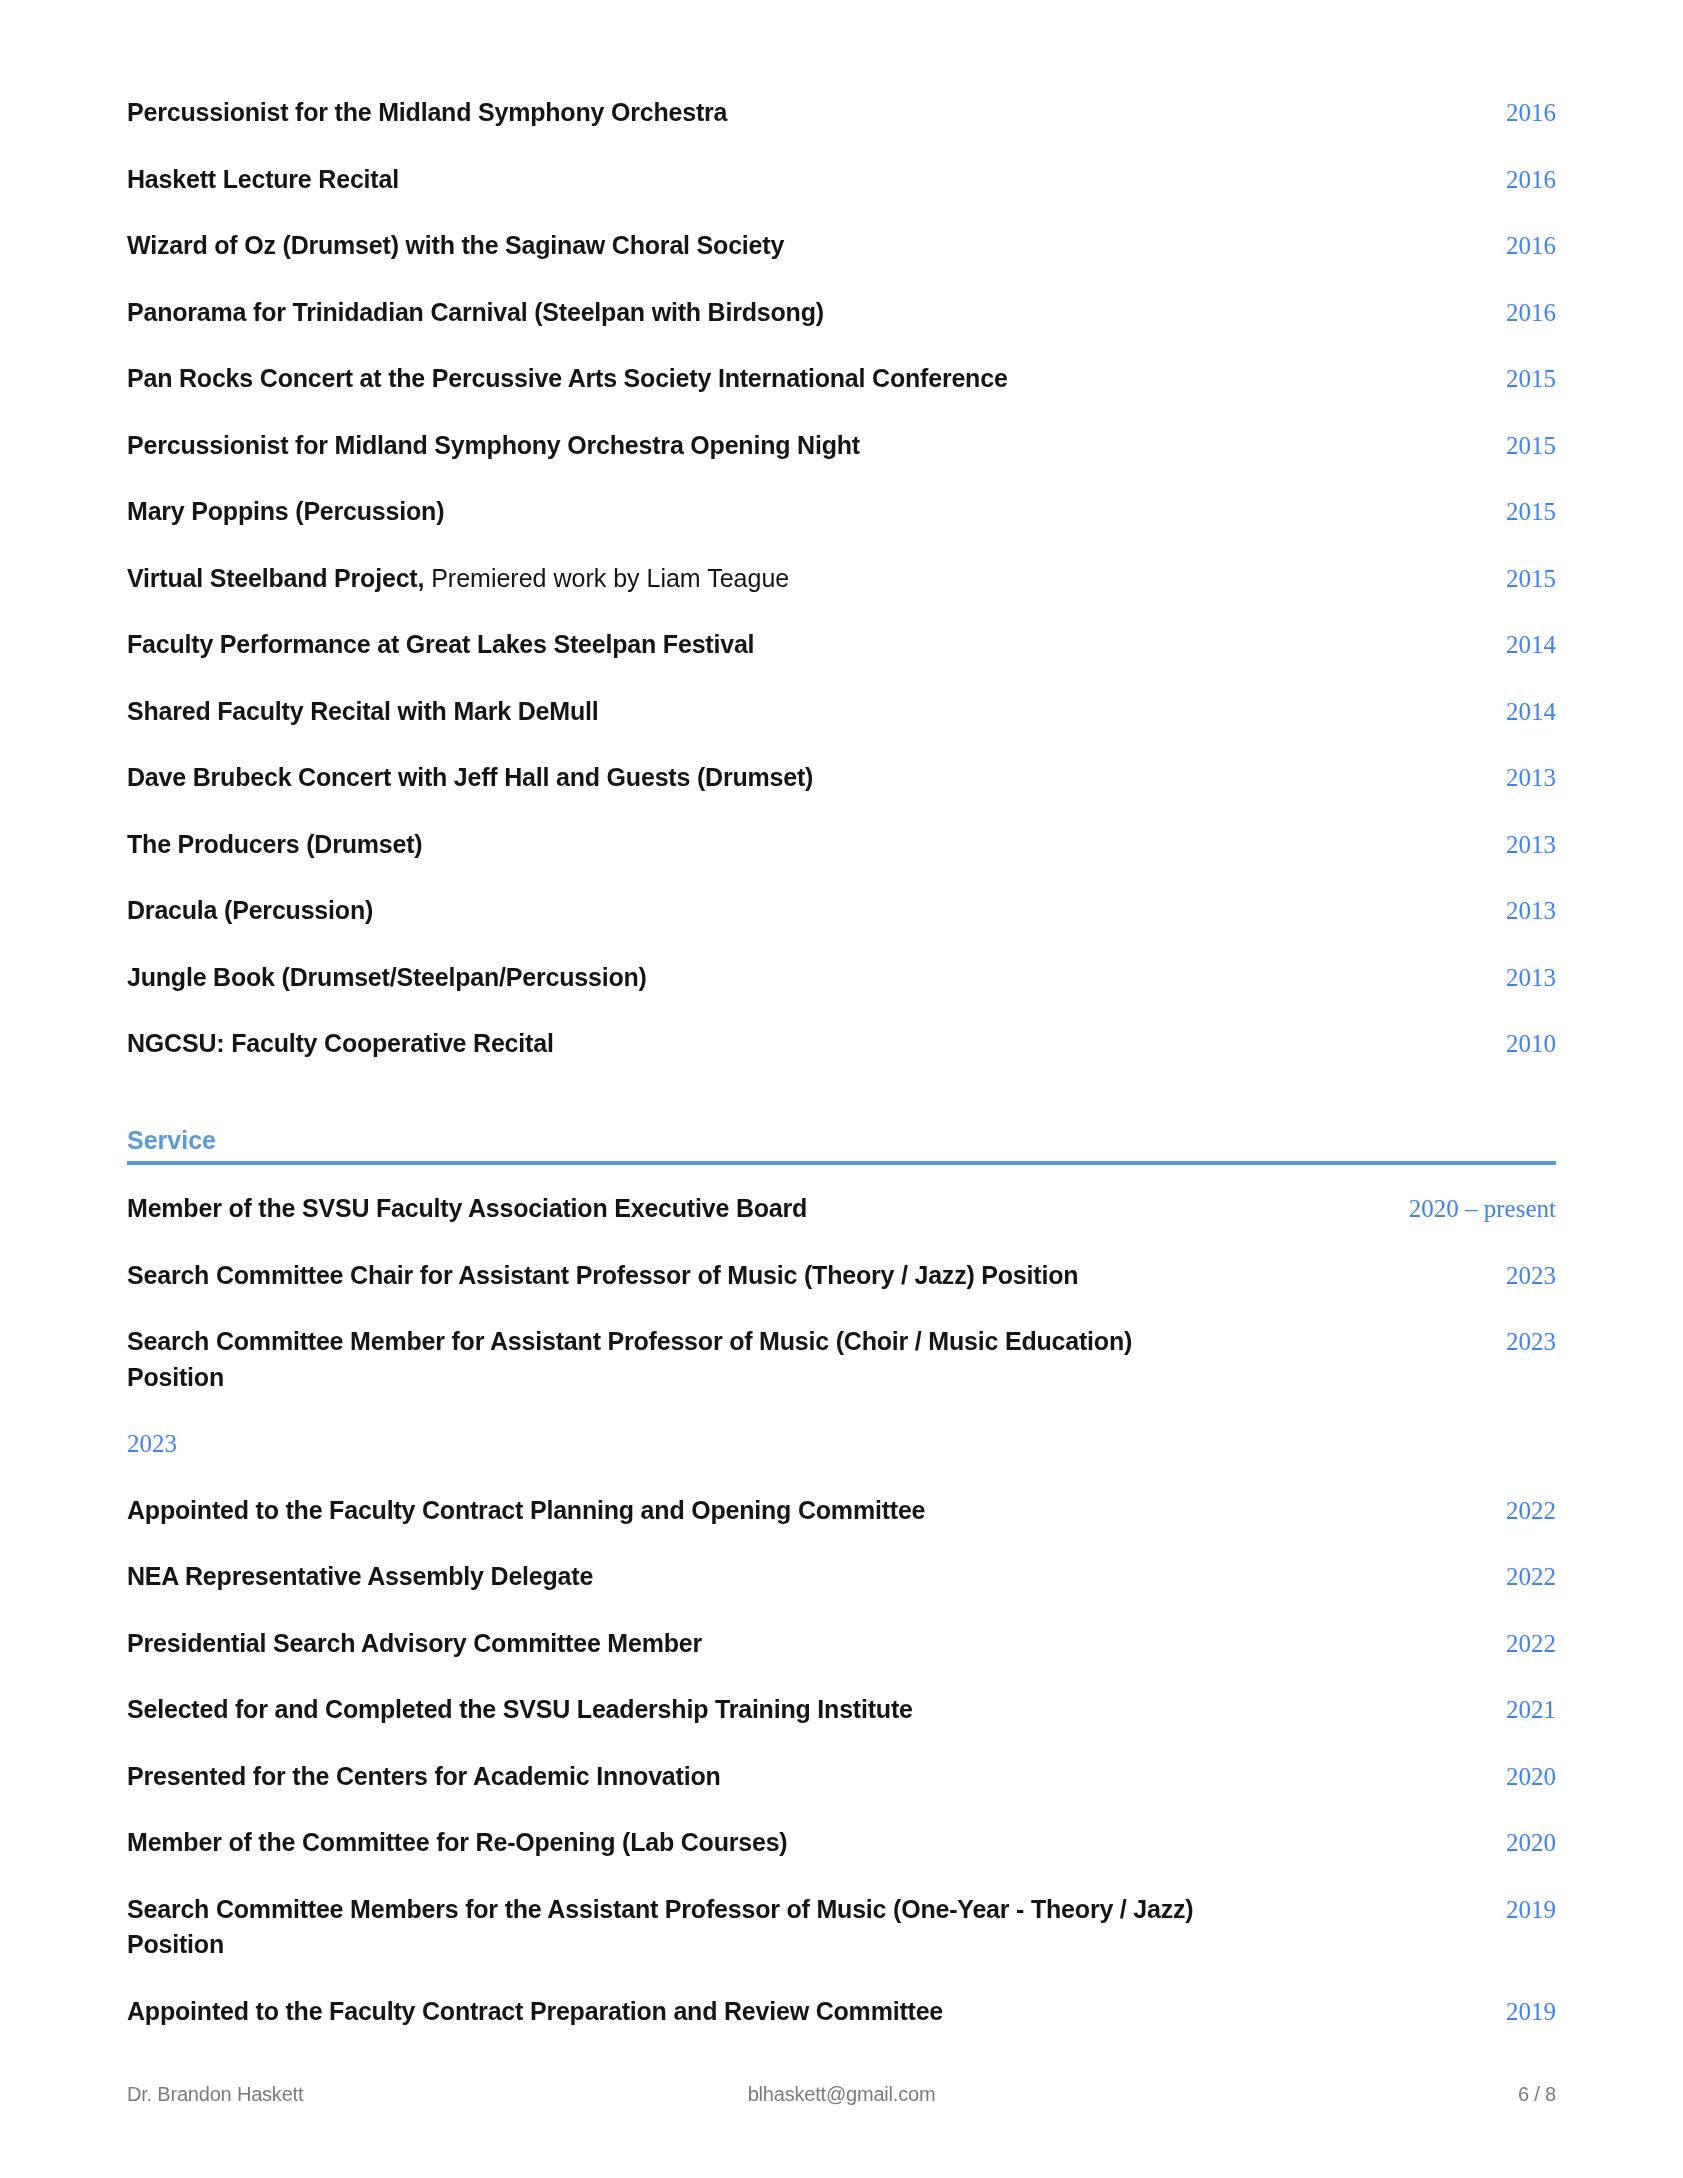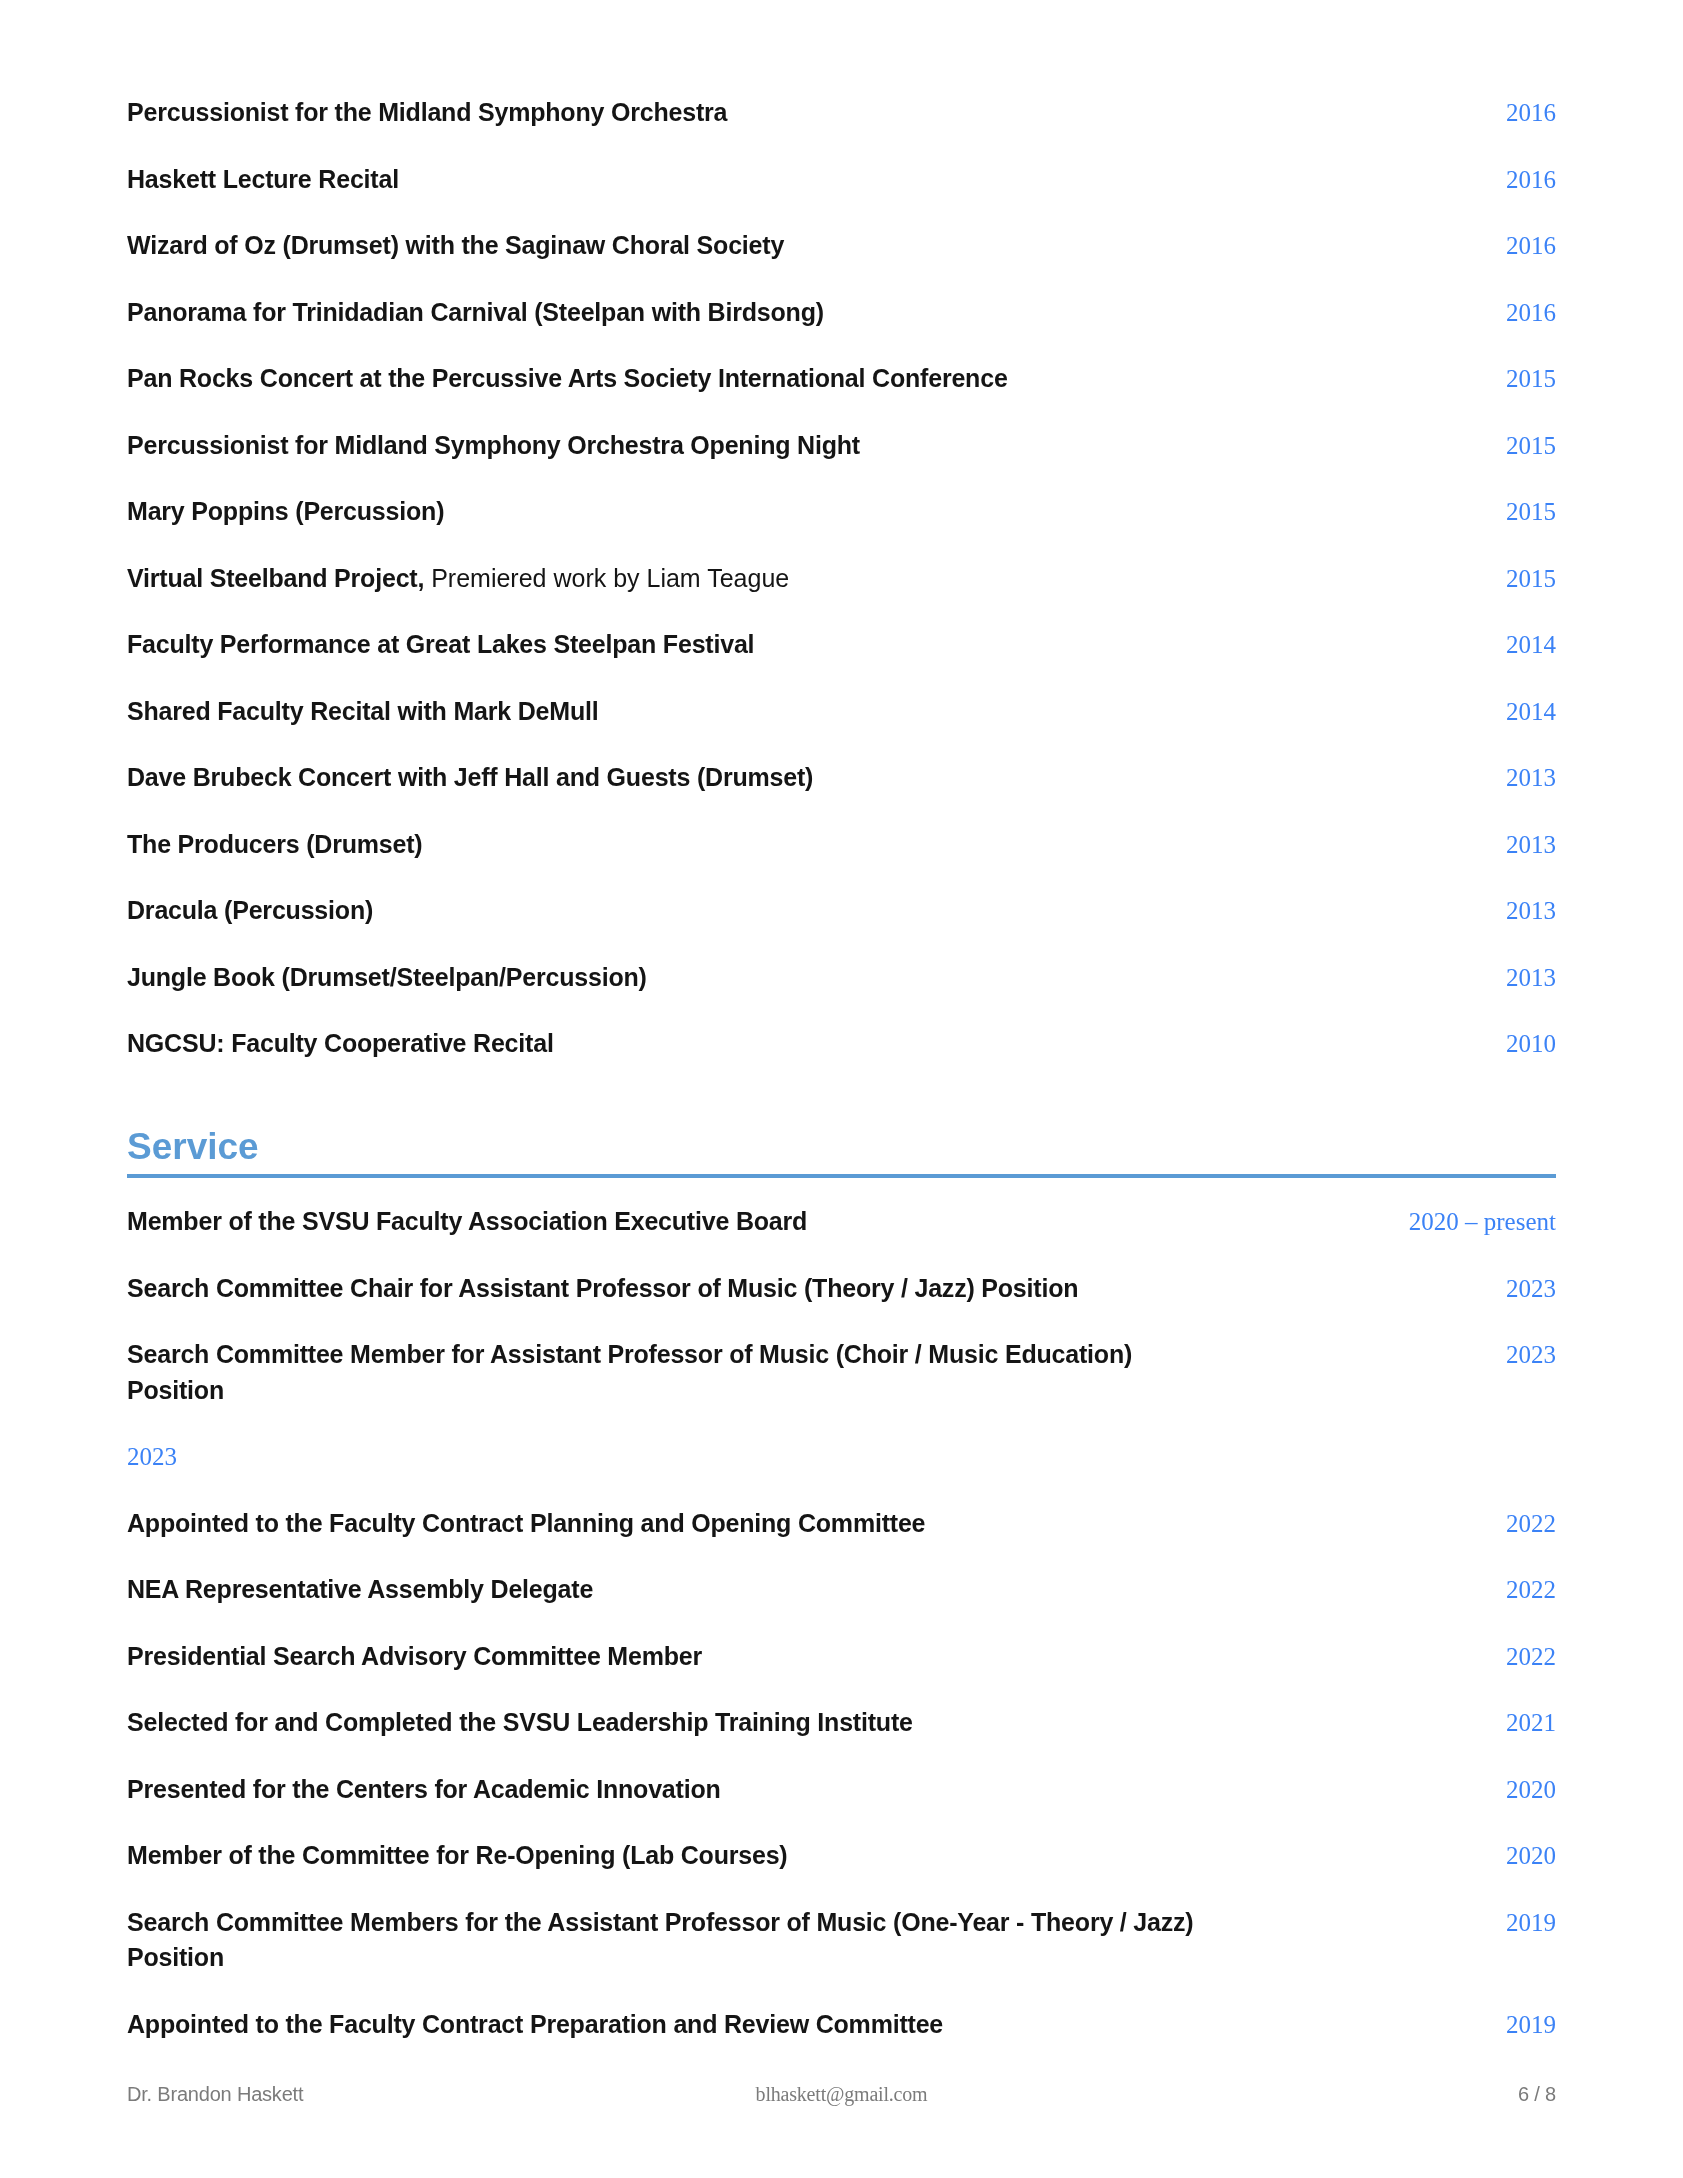--- a/index.html
+++ b/index.html
@@ -57,21 +57,21 @@
     text-align: right;
     font-family: "Liberation Serif", serif;
   }
 
   
   .section {
     margin-top: 65px;
     margin-bottom: 26px;
   }
   .section-title {
-    font-size: 37px;
+    font-size: 25px;
     font-weight: bold;
     font-stretch: condensed;
     color: #5b9bd5;
     letter-spacing: 0px;
     line-height: 1.1;
     padding-bottom: 7px;
   }
   .section-rule {
     height: 4px;
     background: #5b9bd5;
@@ -89,21 +89,20 @@
     justify-content: space-between;
     font-size: 20px;
     color: #7b7b7b;
     font-stretch: condensed;
     letter-spacing: -0.2px;
   }
   .footer-center {
     position: absolute;
     left: 0; right: 0;
     text-align: center;
-    font-family: Liberation Serif, serif;
   }
   .footer-left, .footer-right { position: relative; z-index: 2; }
   .footer-right { font-family: "Liberation Sans", sans-serif; }
 </style>
 </head>
 <body>
 
 <div class="page">
 
   <div id="perf-list">

